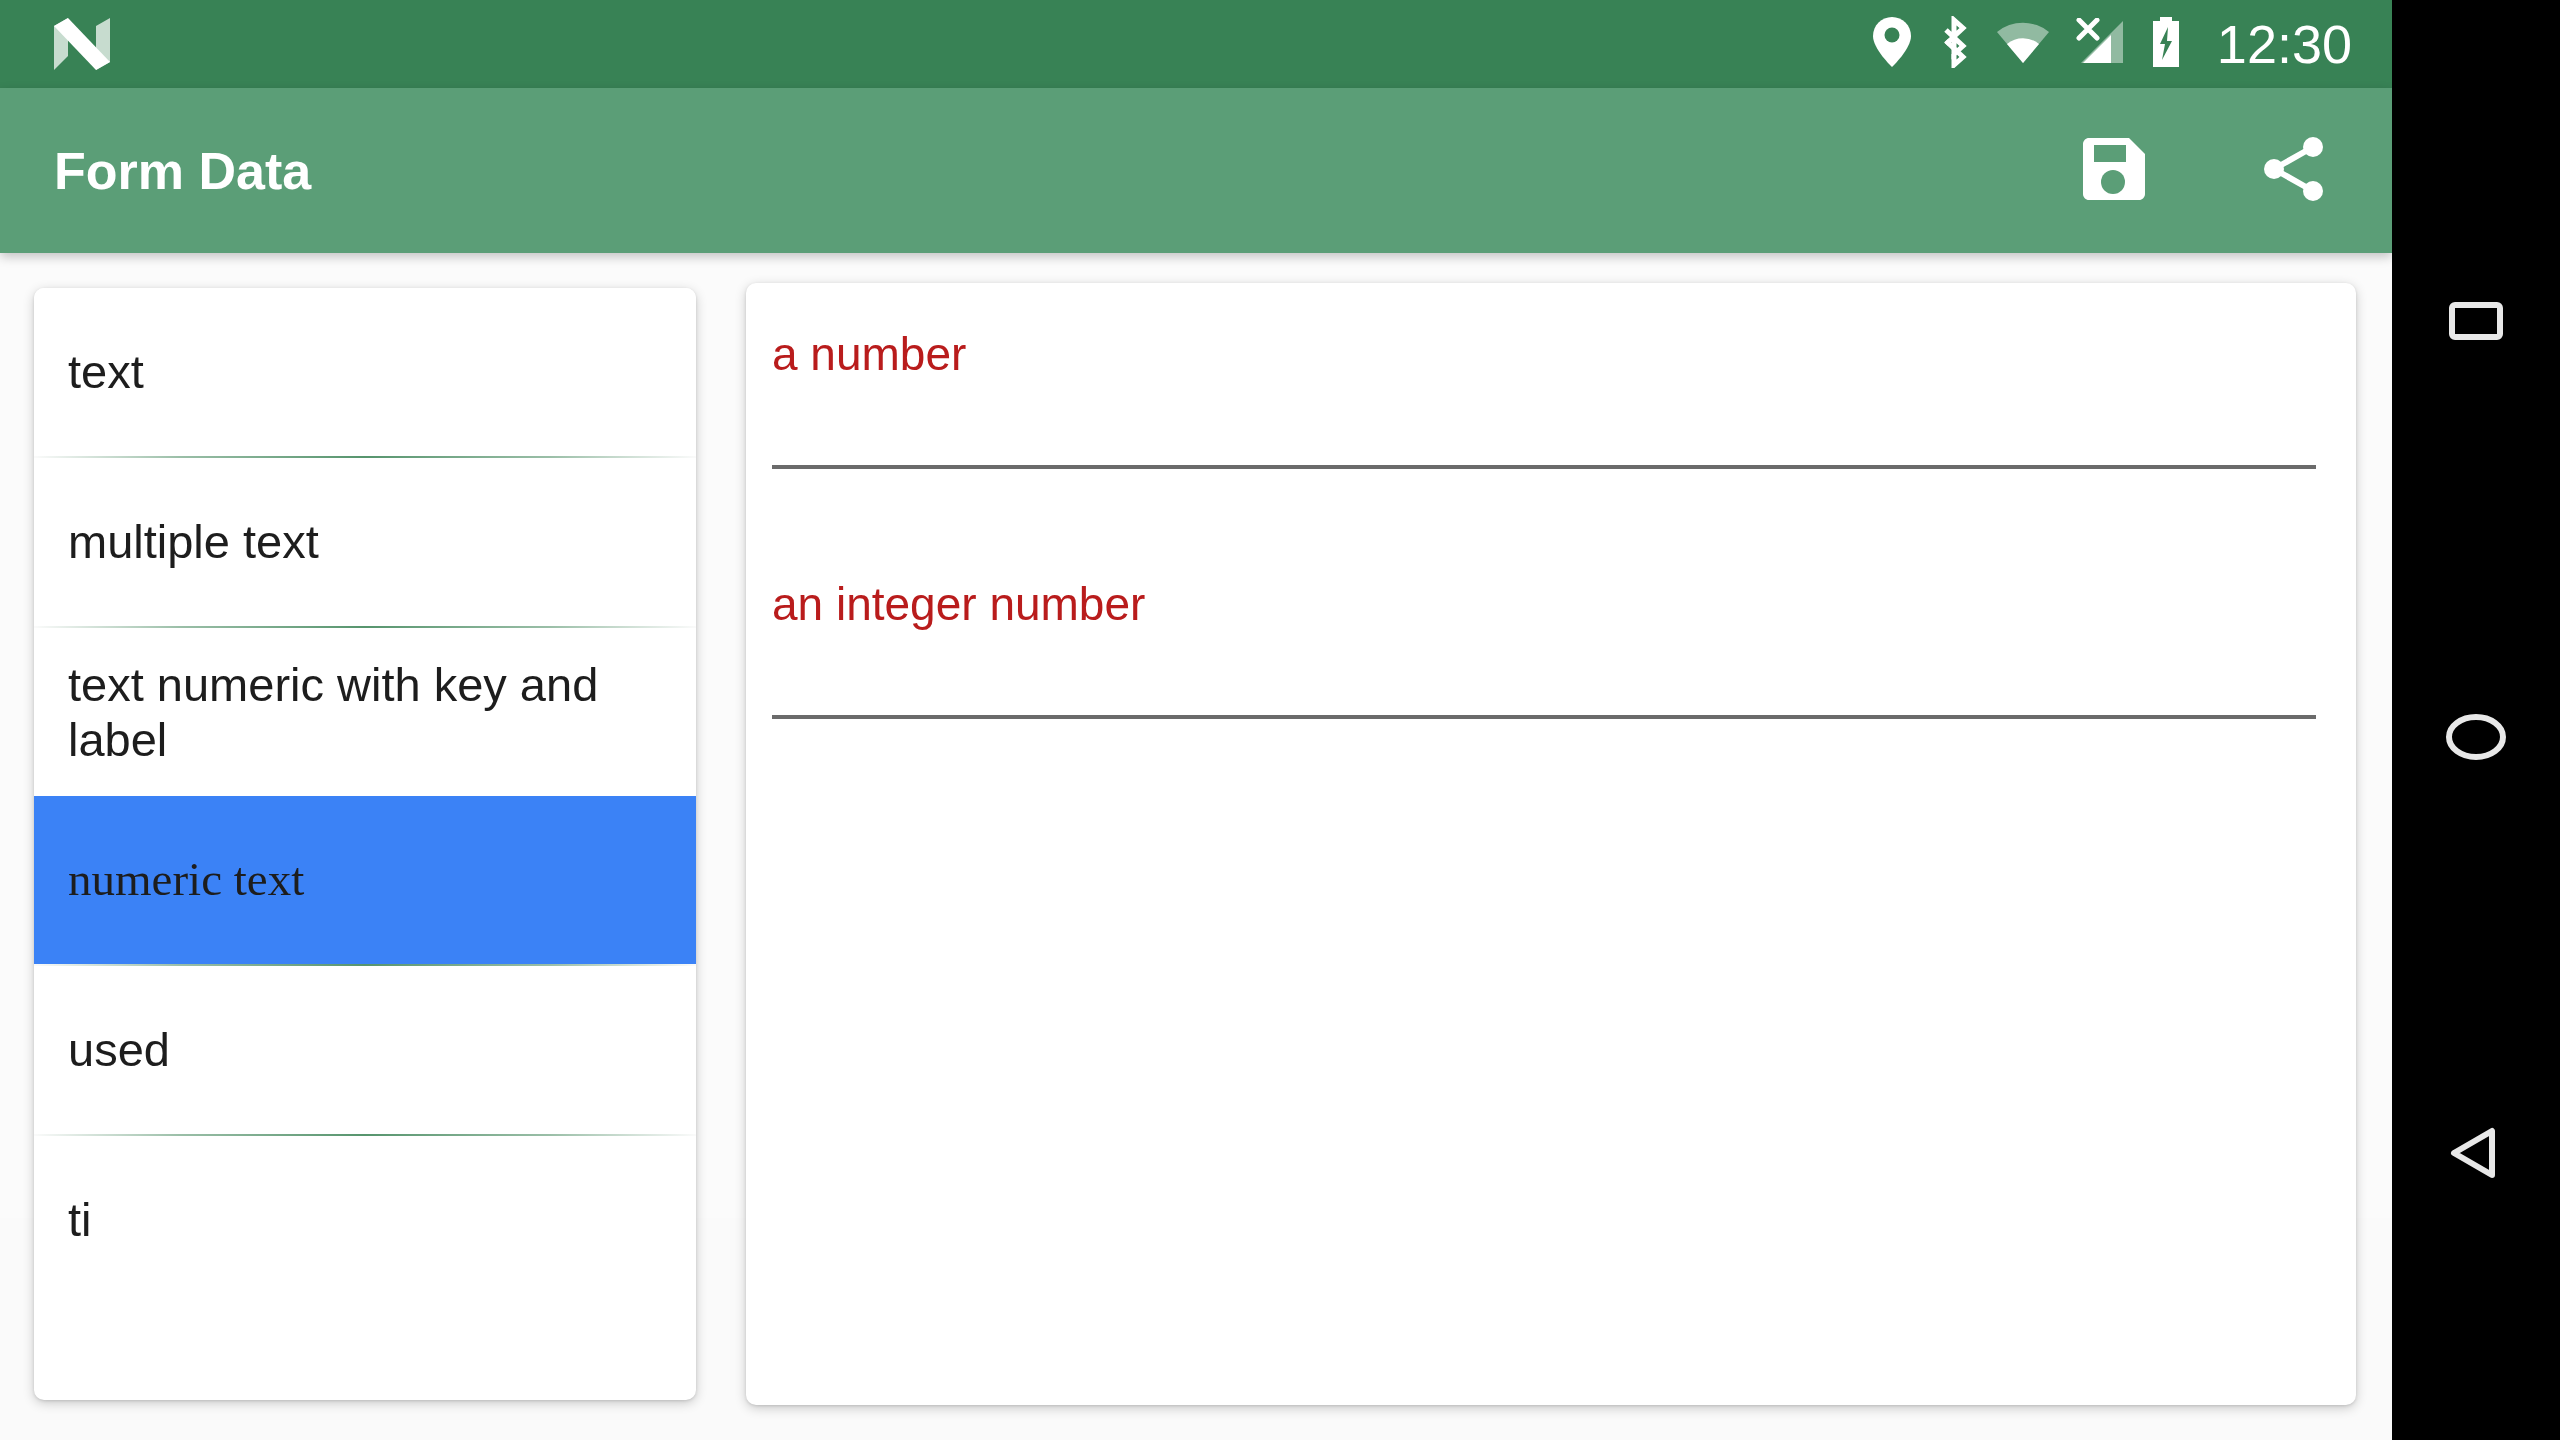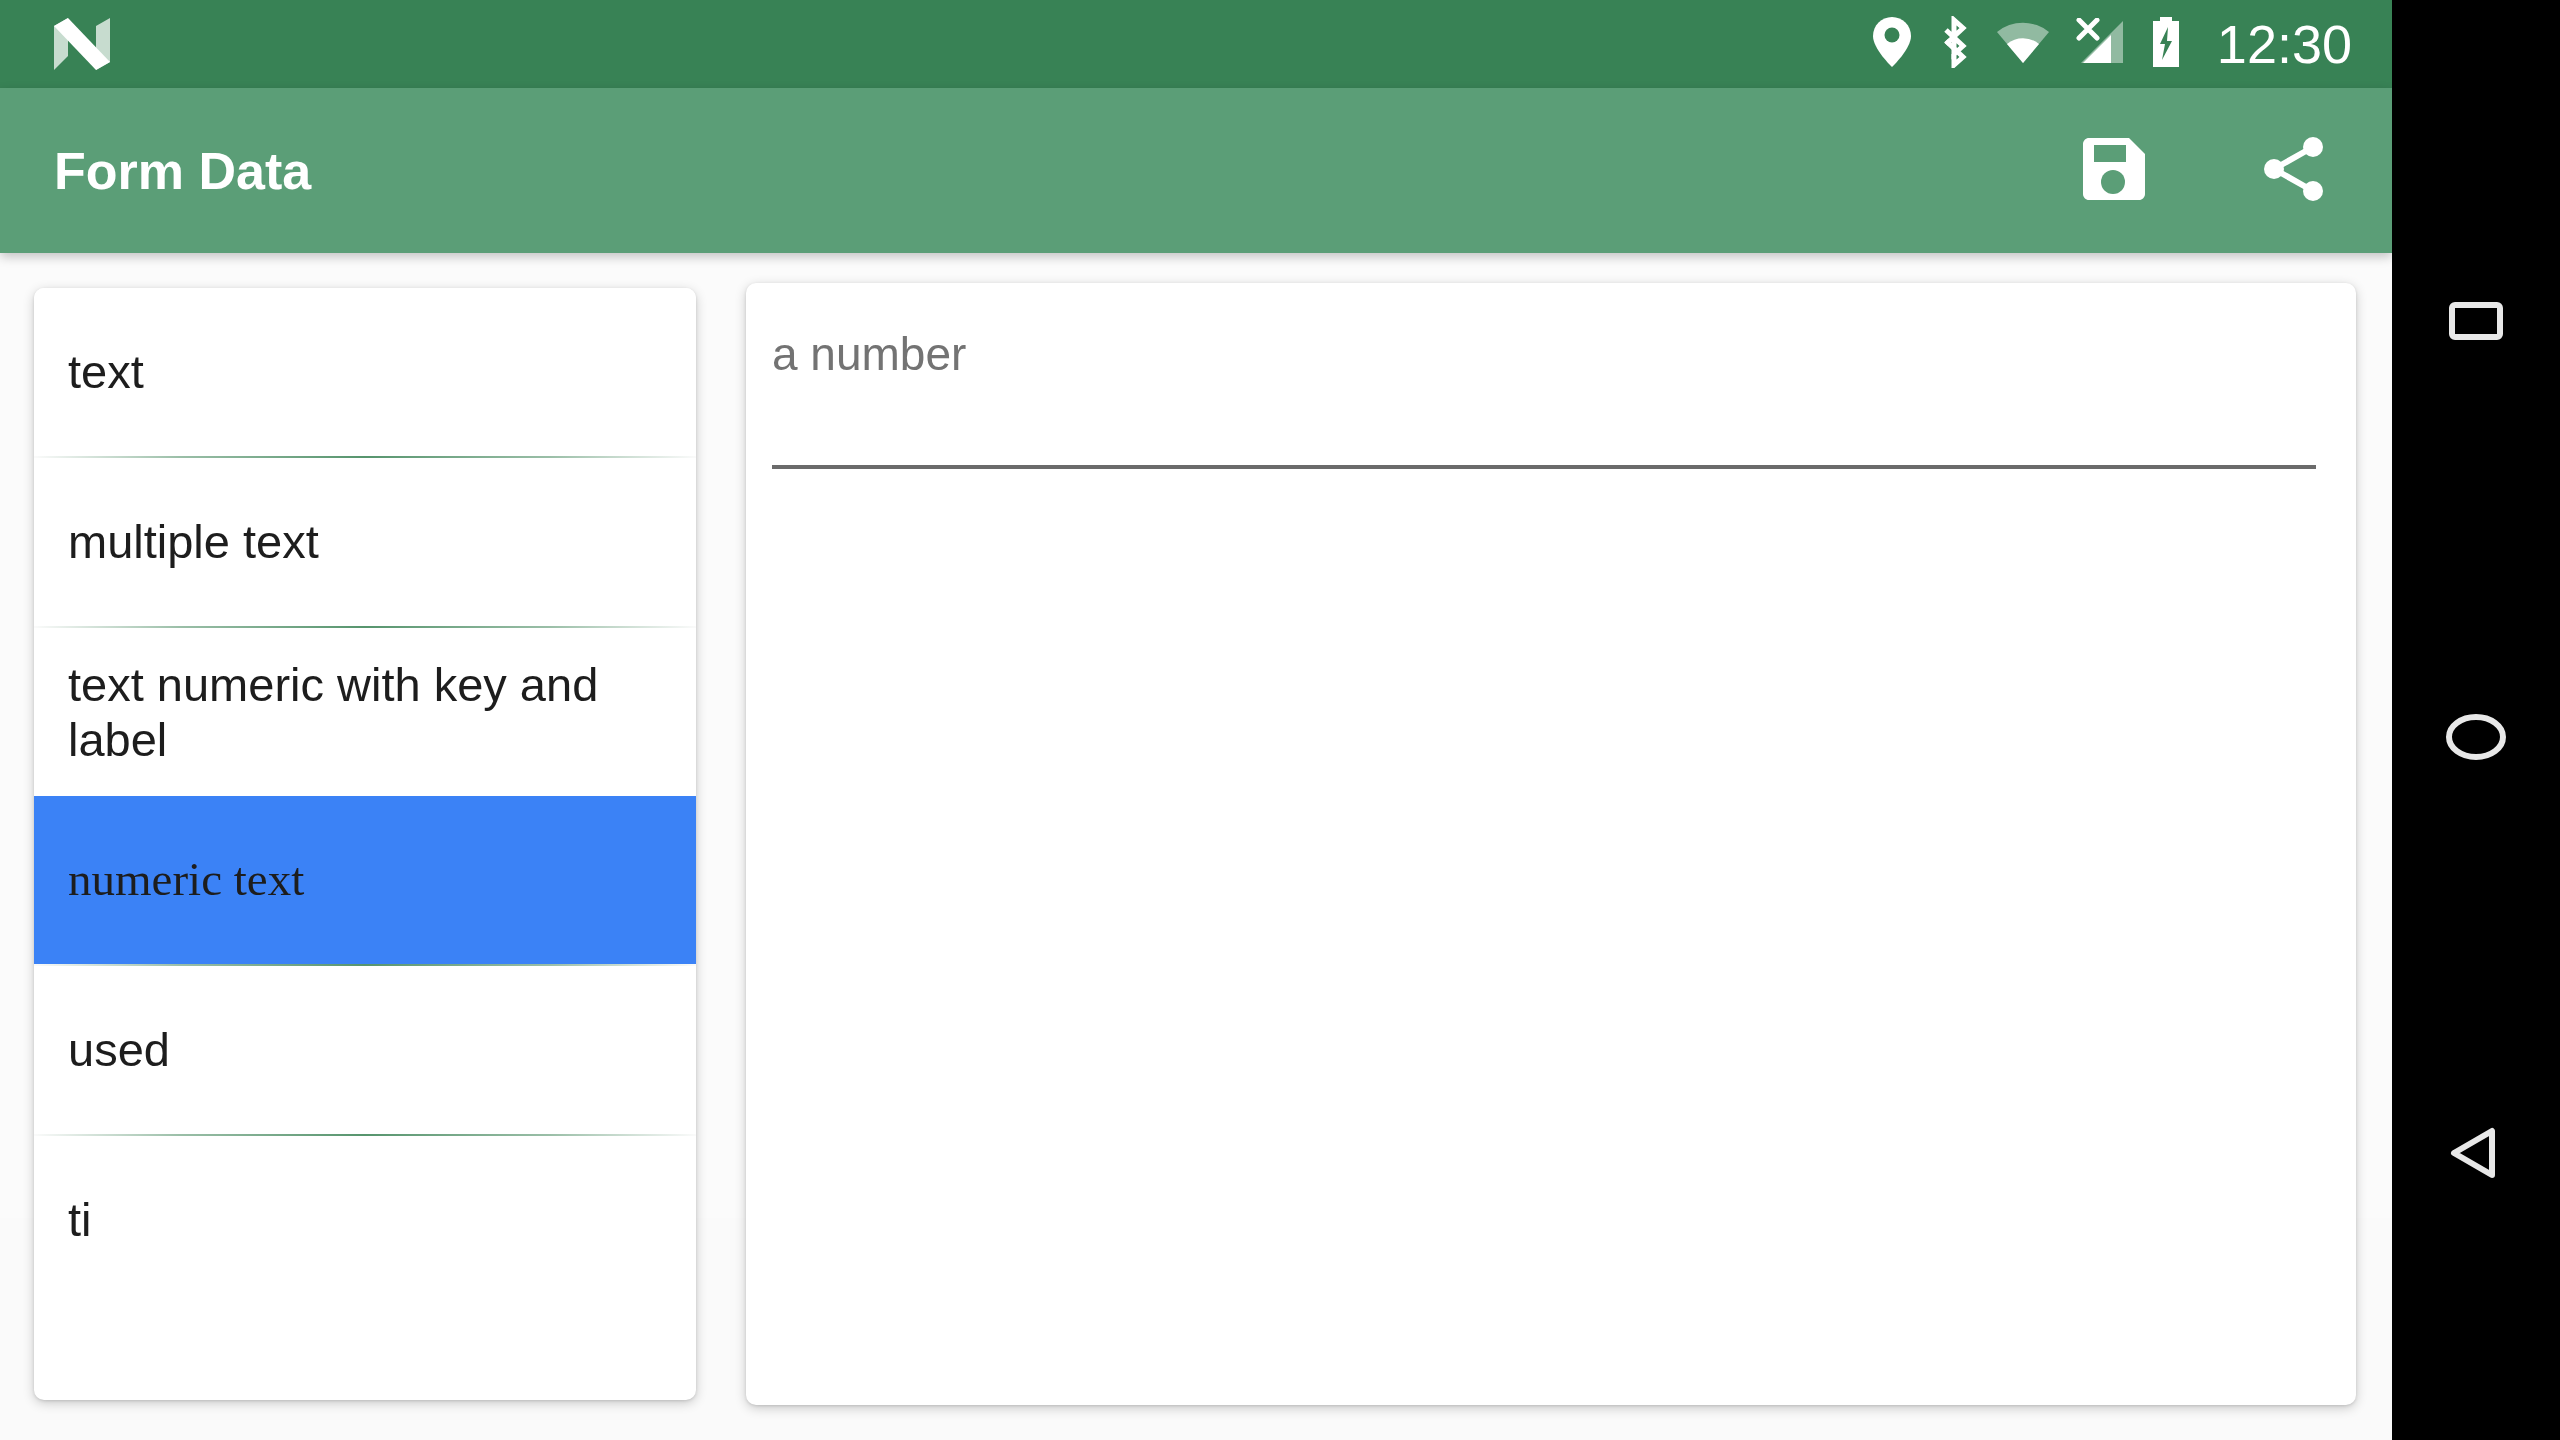--- a/index.html
+++ b/index.html
@@ -138,21 +138,21 @@
     padding:34px 40px 0 26px;
     overflow:hidden;
   }
   .field {
     position:relative;
     padding:0 0 0 0;
     margin-bottom:0;
   }
   .field-label {
     display:block;
-    color:#737373;
+    color:#b91c1c;
     font-size:46px;
     line-height:1;
     padding:14px 0 0 0;
   }
   .field-input {
     display:block;
     width:1544px;
     height:88px;
     border:none;
     outline:none;
@@ -311,20 +311,25 @@
       <div id="form-card">
 
         <div class="field">
           <label class="field-label">a number</label>
           <input class="field-input" type="text" placeholder="" style="">
           <div class="field-underline"></div>
         </div>
 
         <div class="field-gap"></div>
 
+        <div class="field">
+          <label class="field-label">an integer number</label>
+          <input class="field-input" type="text" placeholder="" style="">
+          <div class="field-underline"></div>
+        </div>
       </div>
 
     </div>
   </div>
 
   <div id="nav-bar">
 
     <div class="nav-btn">
       <span>
         <svg width="60" height="60" viewBox="0 0 60 60">

